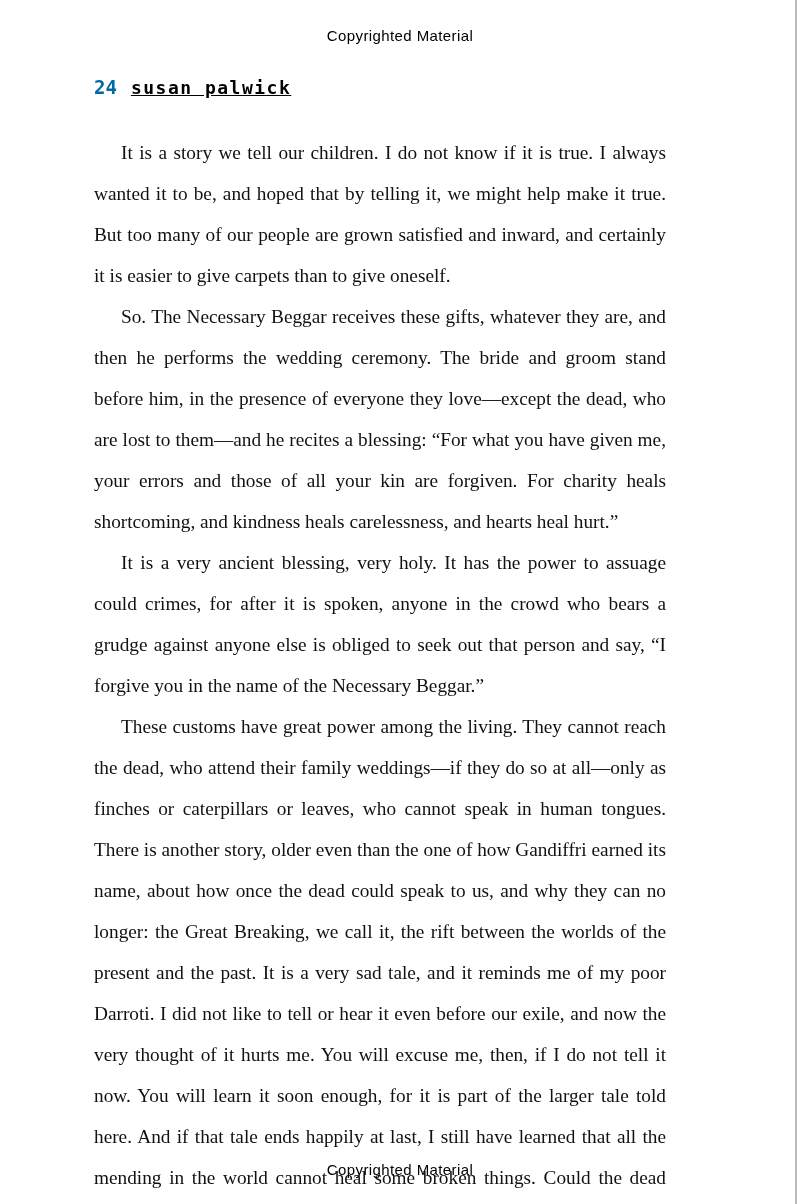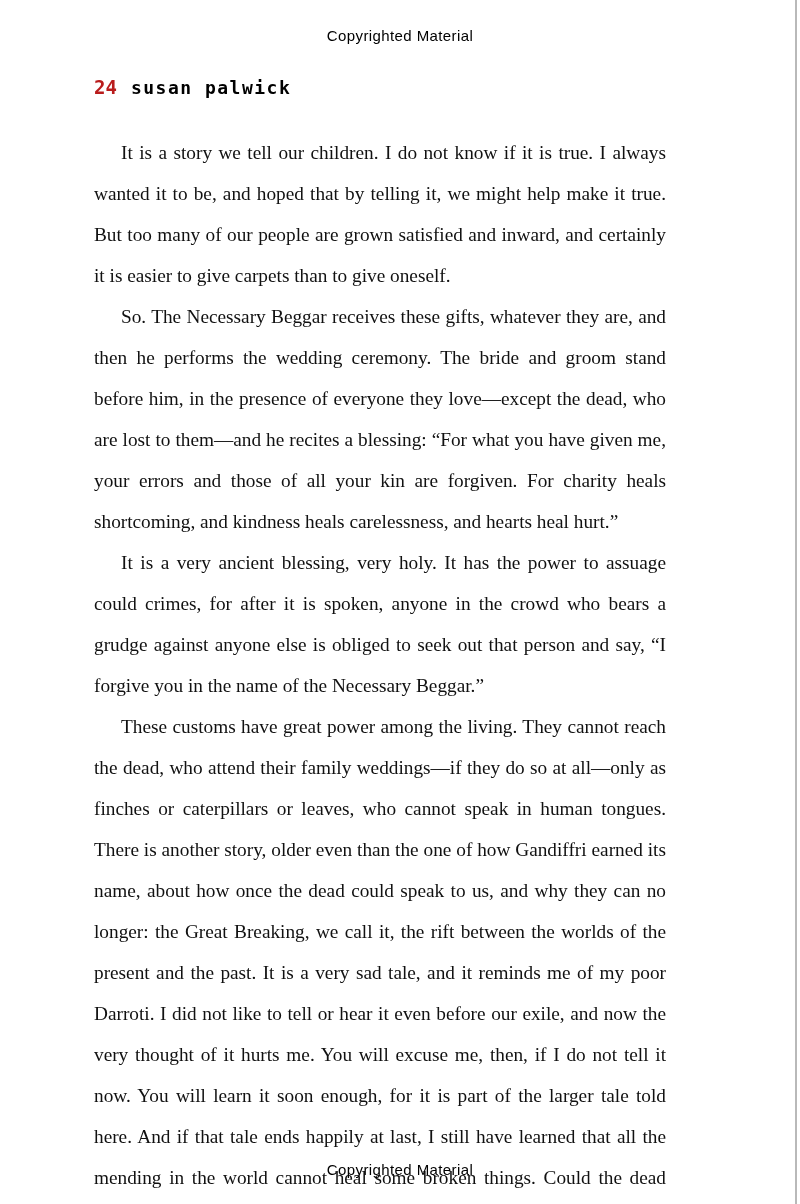--- a/index.html
+++ b/index.html
@@ -34,28 +34,29 @@
     top: 76px;
     left: 94px;
     display: flex;
     align-items: baseline;
     gap: 14px;
   }
   .page-number {
     font-family: "DejaVu Sans Mono", monospace;
     font-weight: bold;
     font-size: 19px;
-    color: #b91c1c;
+    color: #0369a1;
   }
   .author-name {
     font-family: "DejaVu Sans Mono", monospace;
     font-weight: bold;
     font-size: 18px;
     letter-spacing: 1.5px;
     color: #000;
+    text-decoration: underline;
   }
 
   .text-block {
     position: absolute;
     top: 132px;
     left: 94px;
     width: 572px;
     font-size: 19.3px;
     line-height: 41px;
     text-align: justify;

